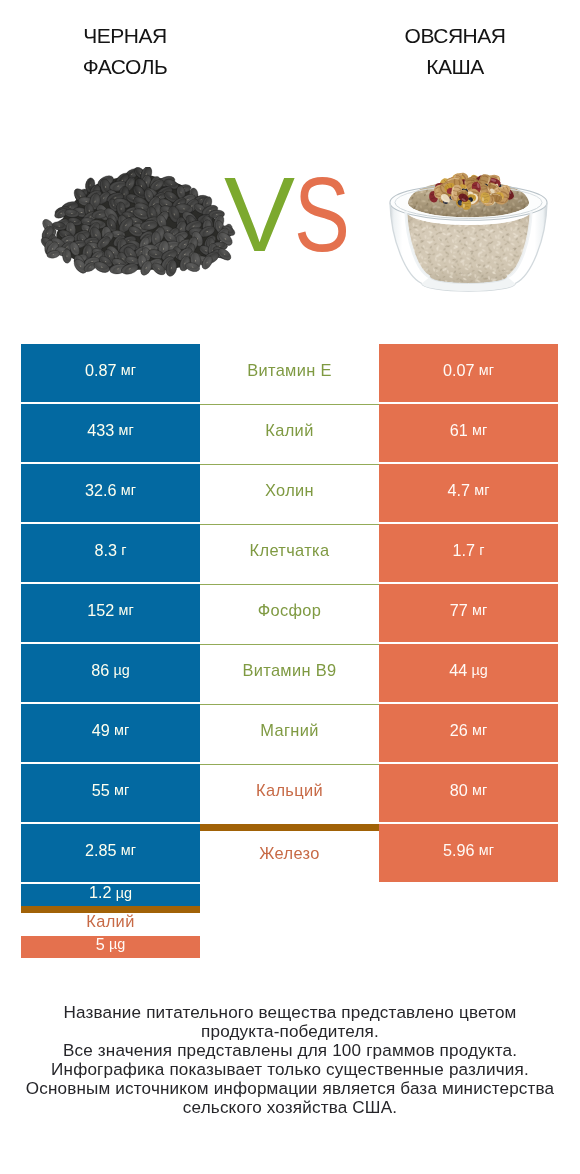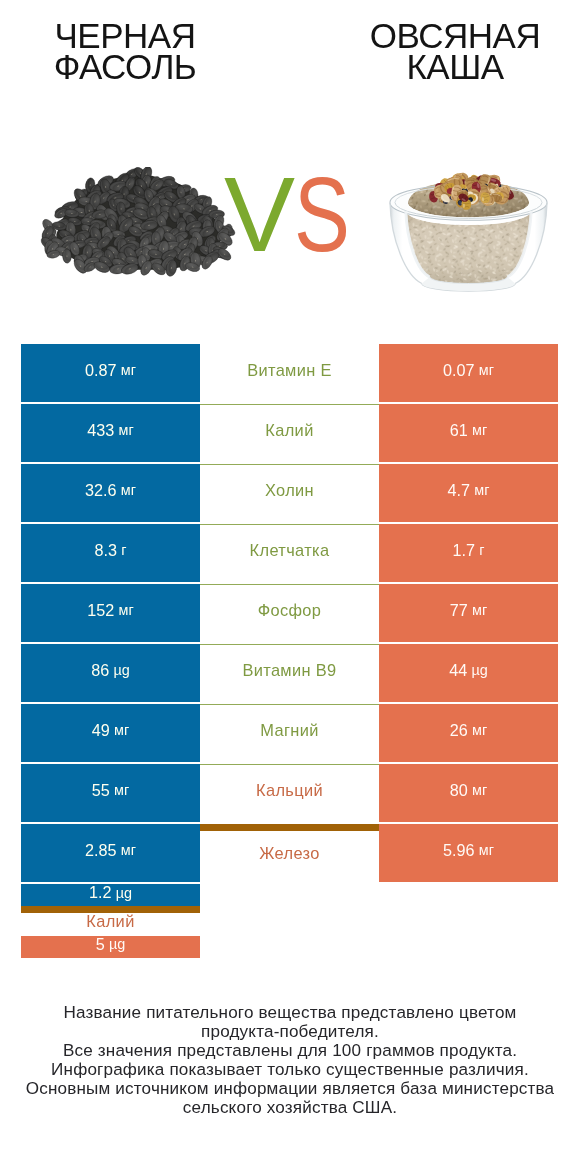--- a/index.html
+++ b/index.html
@@ -2,21 +2,21 @@
 <html><head>
 <meta charset="utf-8">
 <title>Nutrition comparison infographic</title>
 <style>
   *{box-sizing:border-box;}
   html,body{margin:0;padding:0;}
   body{width:580px;height:1174px;background:#fff;overflow:hidden;
        font-family:"Liberation Sans",sans-serif;-webkit-font-smoothing:antialiased;}
   .page{position:relative;width:580px;height:1174px;}
   .hdr{position:absolute;top:20px;width:250px;text-align:center;color:#141414;
-       font-size:35px;line-height:31px;font-weight:400;letter-spacing:-0.5px;}
+       font-size:21px;line-height:31px;font-weight:400;letter-spacing:-0.5px;}
   .hdr.l{left:0;} .hdr.r{left:330px;}
   .hero{position:absolute;left:0;top:0px;width:580px;height:320px;}
   .beans{position:absolute;left:38px;top:167px;}
   .bowl{position:absolute;left:384px;top:160px;}
   .vs{position:absolute;left:224px;top:162px;font-size:101px;line-height:101px;
       font-weight:400;white-space:nowrap;height:76px;}
   .vs span{display:inline-block;transform-origin:0 0;}
   .vs .v{color:#7ca92e;transform:scale(1.055,1.05);}
   .vs .s{color:#e4714e;transform:scale(0.83,1.05);margin-left:3px;}
   .tbl{position:absolute;left:21px;top:344px;width:537px;}

